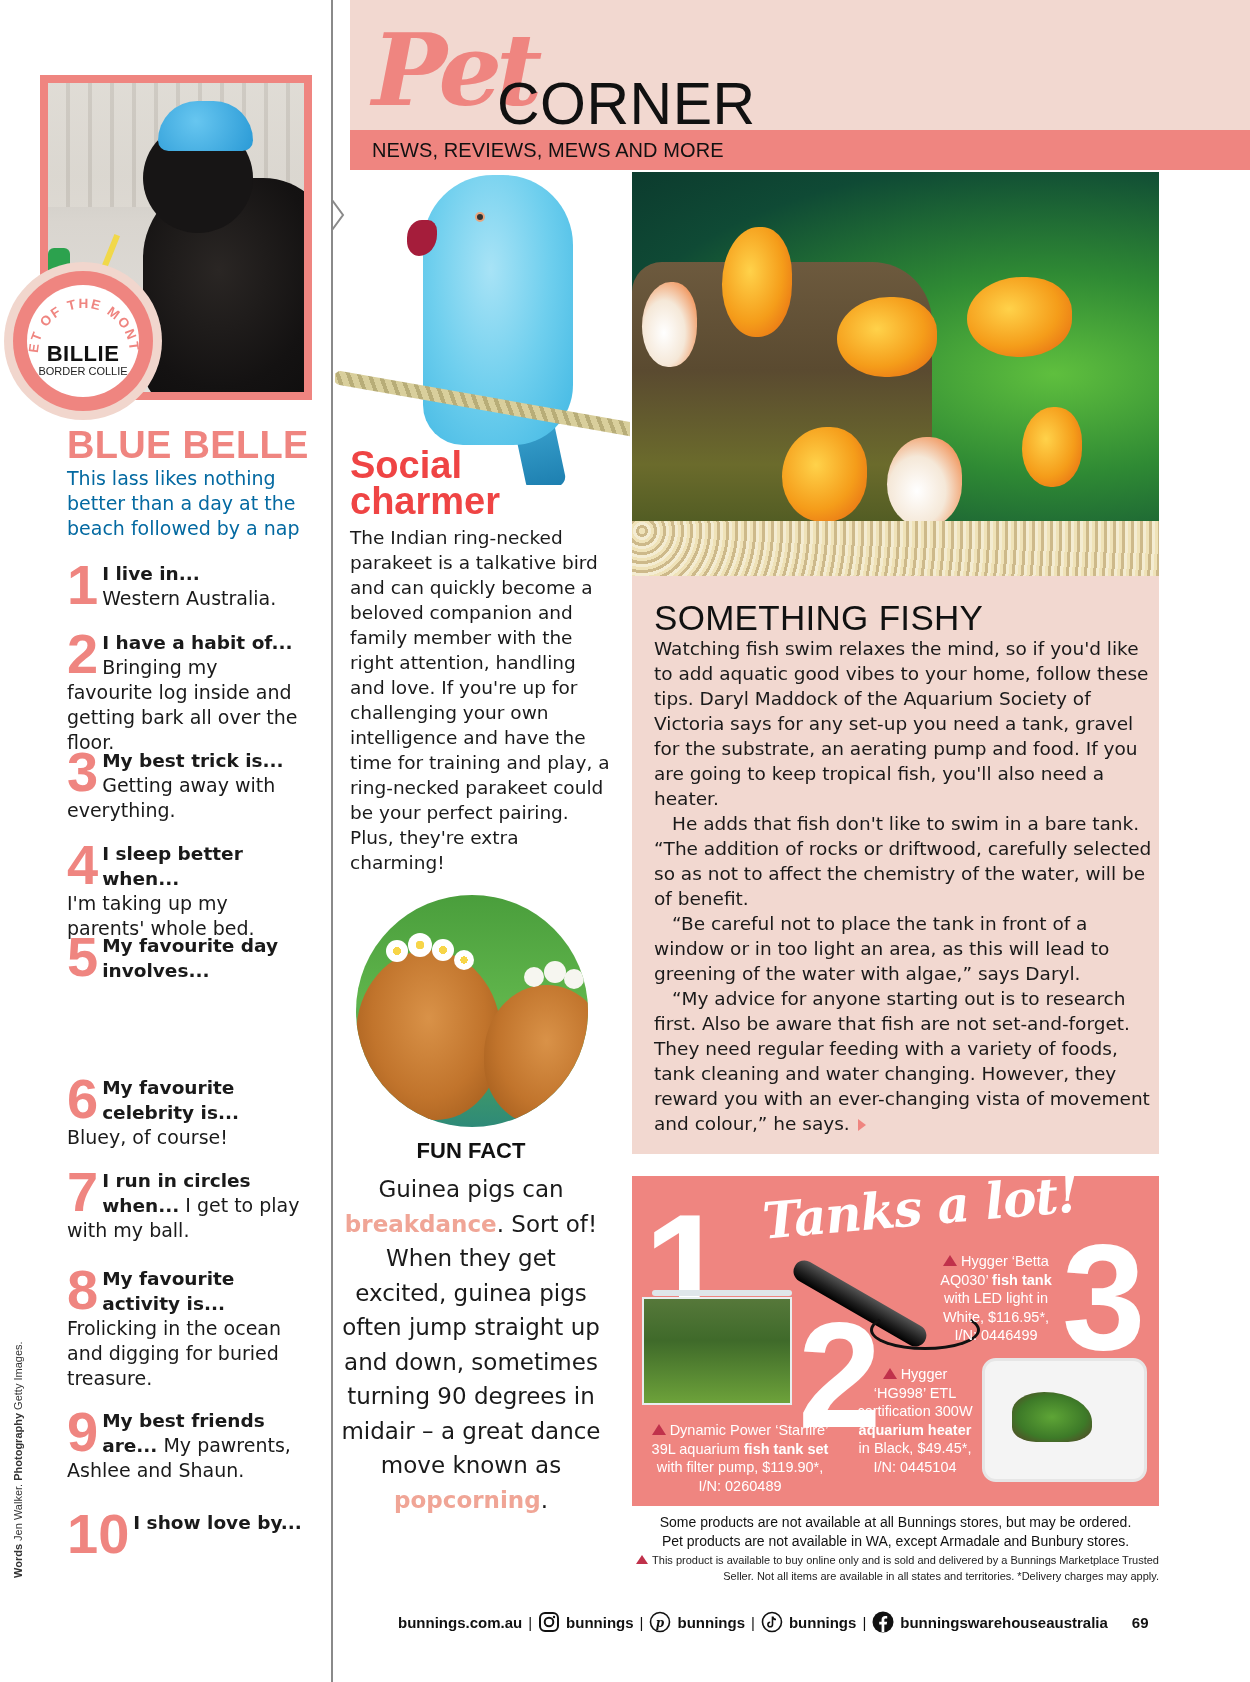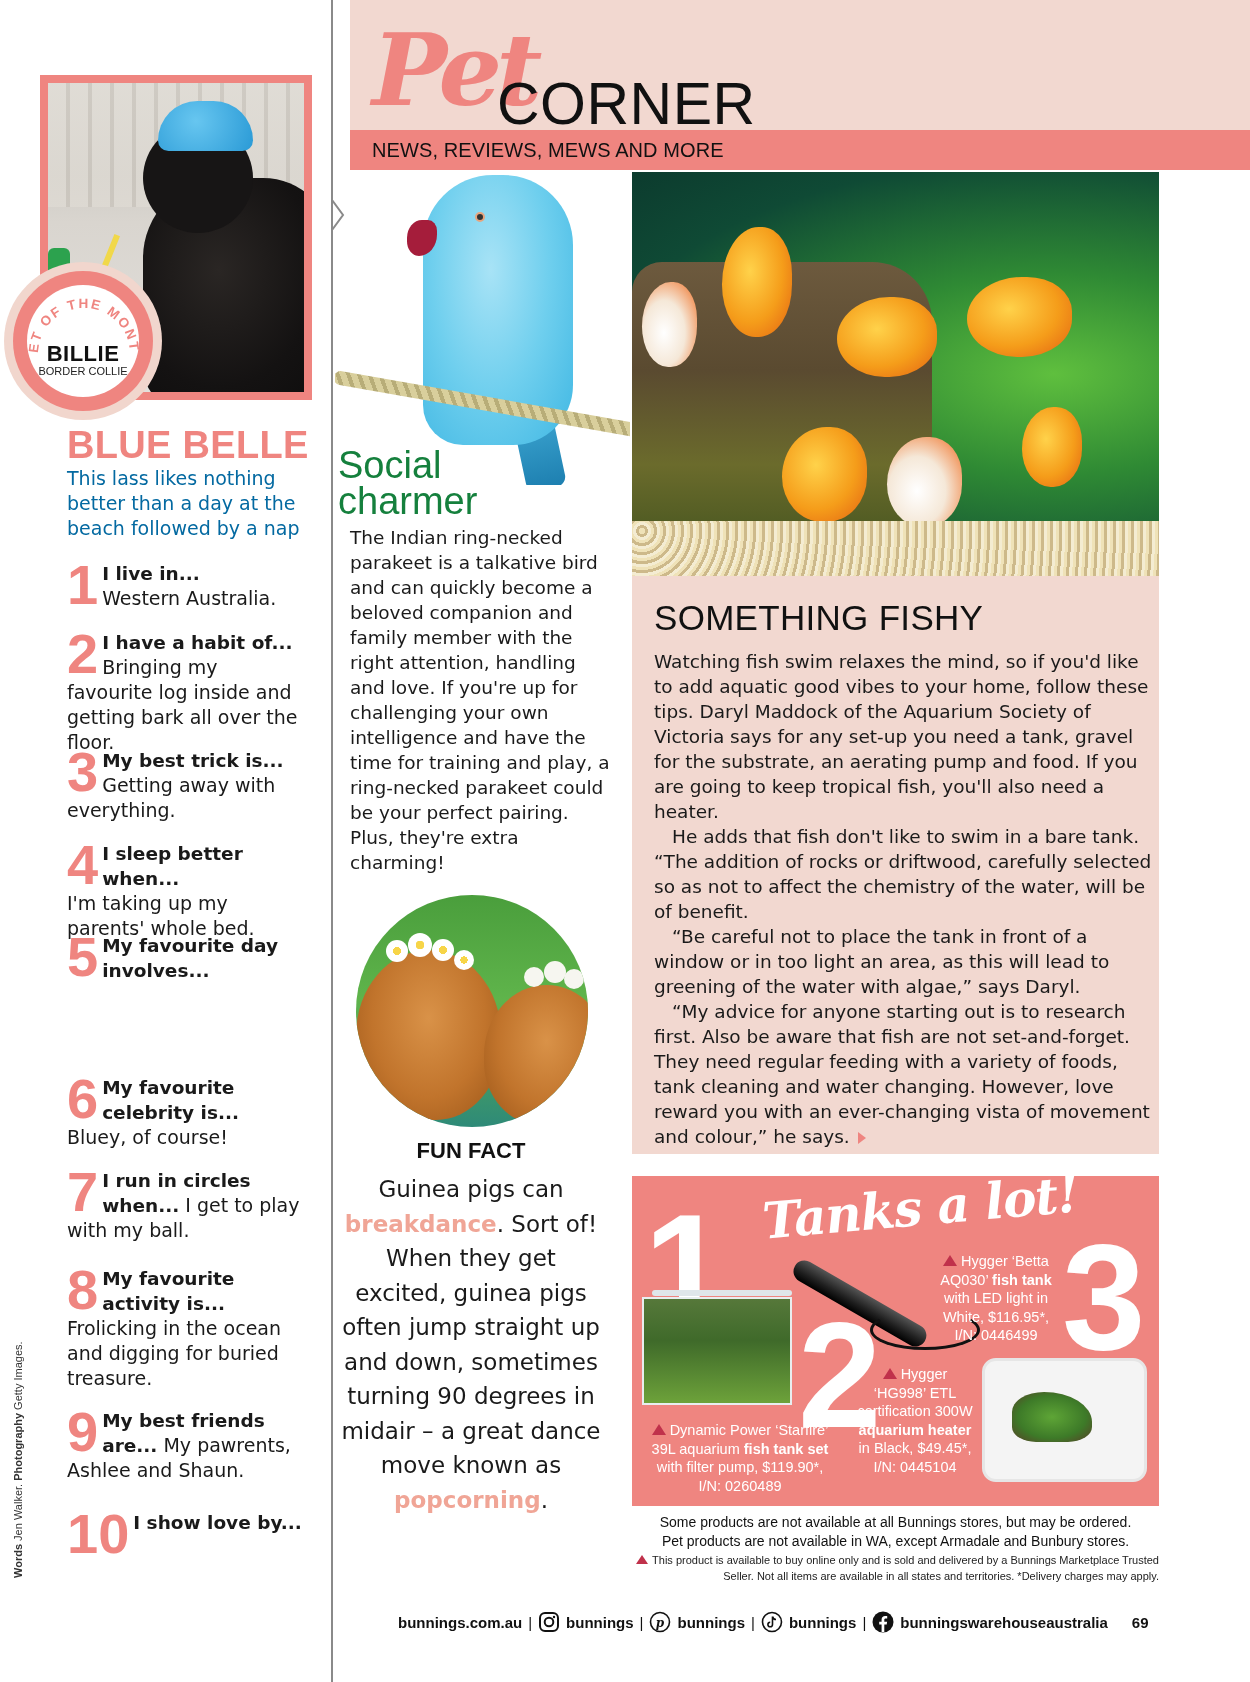--- a/index.html
+++ b/index.html
@@ -45,21 +45,21 @@
   .tagline { position: absolute; left: 372px; top: 139px; font-family: "Liberation Sans", sans-serif; font-size: 20px; color: #111; letter-spacing: 0.1px; }
 
   
   .parrot-area { position: absolute; left: 335px; top: 170px; width: 295px; height: 315px; overflow: hidden; }
   .rope { position: absolute; left: 0; top: 200px; width: 320px; height: 14px; background: repeating-linear-gradient(60deg, #d9cf9c 0 6px, #b8ad78 6px 10px); transform: rotate(10deg); transform-origin: 0 0; border-radius: 7px; }
   .parrot-body { position: absolute; left: 88px; top: 5px; width: 150px; height: 270px; border-radius: 70px 70px 60px 40px; background: radial-gradient(ellipse at 45% 35%, #a8e3f6 0%, #6fcfee 50%, #3fb7e3 100%); }
   .parrot-tail { position: absolute; left: 180px; top: 200px; width: 40px; height: 120px; background: linear-gradient(180deg, #4fbbe3, #1d7fb0); transform: rotate(-12deg); border-radius: 10px; }
   .parrot-beak { position: absolute; left: 72px; top: 50px; width: 30px; height: 36px; border-radius: 50% 30% 60% 40%; background: #a51d3b; }
   .parrot-eye { position: absolute; left: 140px; top: 42px; width: 10px; height: 10px; border-radius: 50%; background: #333; border: 2px solid #e7a57f; }
 
-  .social-title { position: absolute; left: 338px; top: 447px; font-family: "Liberation Sans", sans-serif; font-weight: 400; font-size: 38px; line-height: 36px; color: #15803d; }
+  .social-title { position: absolute; left: 350px; top: 447px; font-family: "Liberation Sans", sans-serif; font-weight: 700; font-size: 38px; line-height: 36px; color: #ef4444; }
   .social-body { position: absolute; left: 350px; top: 525px; width: 265px; font-family: "DejaVu Sans", sans-serif; font-size: 18.5px; line-height: 25px; color: #1a1a1a; }
 
   .guinea-circle { position: absolute; left: 356px; top: 895px; width: 232px; height: 232px; border-radius: 50%; overflow: hidden;
     background: linear-gradient(180deg, #4a9e3c 0%, #5fb44b 45%, #2e8a78 100%); }
   .gp { position: absolute; border-radius: 50% 50% 45% 45%; background: radial-gradient(ellipse at 50% 40%, #d99248 0%, #c1742c 55%, #9a5518 100%); }
   .gp1 { left: 0; top: 55px; width: 145px; height: 170px; }
   .gp2 { left: 128px; top: 90px; width: 125px; height: 140px; }
   .flower { position: absolute; border-radius: 50%; background: radial-gradient(circle, #f7d548 0 25%, #ffffff 26% 100%); }
 
   .funfact-title { position: absolute; left: 340px; top: 1138px; width: 262px; text-align: center; font-family: "Liberation Sans", sans-serif; font-weight: 700; font-size: 22px; color: #111; }
@@ -69,21 +69,21 @@
   
   .fish-photo { position: absolute; left: 632px; top: 172px; width: 527px; height: 404px; overflow: hidden;
     background: radial-gradient(ellipse at 80% 50%, #5fbf3e 0%, #2f8a34 35%, #0f4a35 75%, #0c3b2e 100%); }
   .log { position: absolute; left: 0; top: 90px; width: 300px; height: 270px; border-radius: 30px 60px 10px 10px; background: linear-gradient(180deg, #6d5a3e 0%, #5a4a30 40%, #6b6b2c 75%, #4e5a22 100%); }
   .gravel { position: absolute; left: 0; bottom: 0; width: 100%; height: 55px; background: repeating-radial-gradient(circle at 10px 10px, #efe2b8 0 3px, #cdb98a 3px 6px, #f4ecd2 6px 9px); }
   .goldfish { position: absolute; border-radius: 55% 45% 50% 50%; background: radial-gradient(ellipse at 40% 40%, #ffd24a 0%, #f59d1a 55%, #e25f12 100%); }
   .goldfish.white { background: radial-gradient(ellipse at 40% 60%, #ffffff 0%, #f5e8d8 45%, #ef6a1c 100%); }
 
   .fishy-box { position: absolute; left: 632px; top: 576px; width: 527px; height: 578px; background: #f2d8d0; }
   .fishy-title { position: absolute; left: 654px; top: 598px; font-family: "Liberation Sans", sans-serif; font-size: 35px; color: #111; letter-spacing: 0.3px; }
-  .fishy-body { position: absolute; left: 654px; top: 636px; width: 500px; font-family: "DejaVu Sans", sans-serif; font-size: 18.5px; line-height: 25px; color: #1a1a1a; margin-top: 13px; }
+  .fishy-body { position: absolute; left: 654px; top: 636px; width: 500px; font-family: "DejaVu Sans", sans-serif; font-size: 18.5px; line-height: 25px; color: #1a1a1a; }
   .fishy-body p { margin: 0; }
   .fishy-body p.indent { text-indent: 18px; }
   .end-arrow { display: inline-block; width: 0; height: 0; border-top: 6px solid transparent; border-bottom: 6px solid transparent; border-left: 8px solid #ef8580; margin-left: 8px; vertical-align: middle; }
 
   
   .tanks-box { position: absolute; left: 632px; top: 1176px; width: 527px; height: 330px; background: #ef8580; overflow: hidden; }
   .tanks-title { position: absolute; left: 762px; top: 1178px; font-family: "DejaVu Serif", serif; font-style: italic; font-weight: 700; font-size: 50px; color: #ffffff; letter-spacing: -1px; transform: rotate(-5deg); }
   .big-num { position: absolute; font-family: "Liberation Sans", sans-serif; font-weight: 700; color: #ffffff; font-size: 150px; line-height: 150px; }
   .tank1 { position: absolute; left: 642px; top: 1297px; width: 150px; height: 108px; border: 2px solid #e8eef0; background: linear-gradient(180deg, #56783a 0%, #3f6a2a 40%, #6da23a 100%); }
   .tank1-lid { position: absolute; left: 652px; top: 1290px; width: 140px; height: 6px; background: #dfe6ea; border-radius: 3px; }
@@ -204,21 +204,21 @@
   <div class="goldfish" style="left:390px;top:235px;width:60px;height:80px"></div>
   <div class="gravel"></div>
 </div>
 
 <div class="fishy-box"></div>
 <div class="fishy-title">SOMETHING FISHY</div>
 <div class="fishy-body">
   <p>Watching fish swim relaxes the mind, so if you'd like to add aquatic good vibes to your home, follow these tips. Daryl Maddock of the Aquarium Society of Victoria says for any set-up you need a tank, gravel for the substrate, an aerating pump and food. If you are going to keep tropical fish, you'll also need a heater.</p>
   <p class="indent">He adds that fish don't like to swim in a bare tank. “The addition of rocks or driftwood, carefully selected so as not to affect the chemistry of the water, will be of benefit.</p>
   <p class="indent">“Be careful not to place the tank in front of a window or in too light an area, as this will lead to greening of the water with algae,” says Daryl.</p>
-  <p class="indent"><span>“My advice for anyone starting out is to research first. Also be aware that fish are not set-and-forget. They need regular feeding with a variety of foods, tank cleaning and water changing. However, love reward you with an ever-changing vista of movement and colour,” he says.</span><span class="end-arrow"></span></p>
+  <p class="indent"><span>“My advice for anyone starting out is to research first. Also be aware that fish are not set-and-forget. They need regular feeding with a variety of foods, tank cleaning and water changing. However, they reward you with an ever-changing vista of movement and colour,” he says.</span><span class="end-arrow"></span></p>
 </div>
 
 <div class="tanks-box"></div>
 <div class="tanks-title">Tanks a lot!</div>
 
 <div class="big-num" style="left:644px;top:1192px">1</div>
 <div class="big-num" style="left:798px;top:1300px">2</div>
 <div class="big-num" style="left:1062px;top:1222px">3</div>
 
 <div class="tank1-lid"></div>

